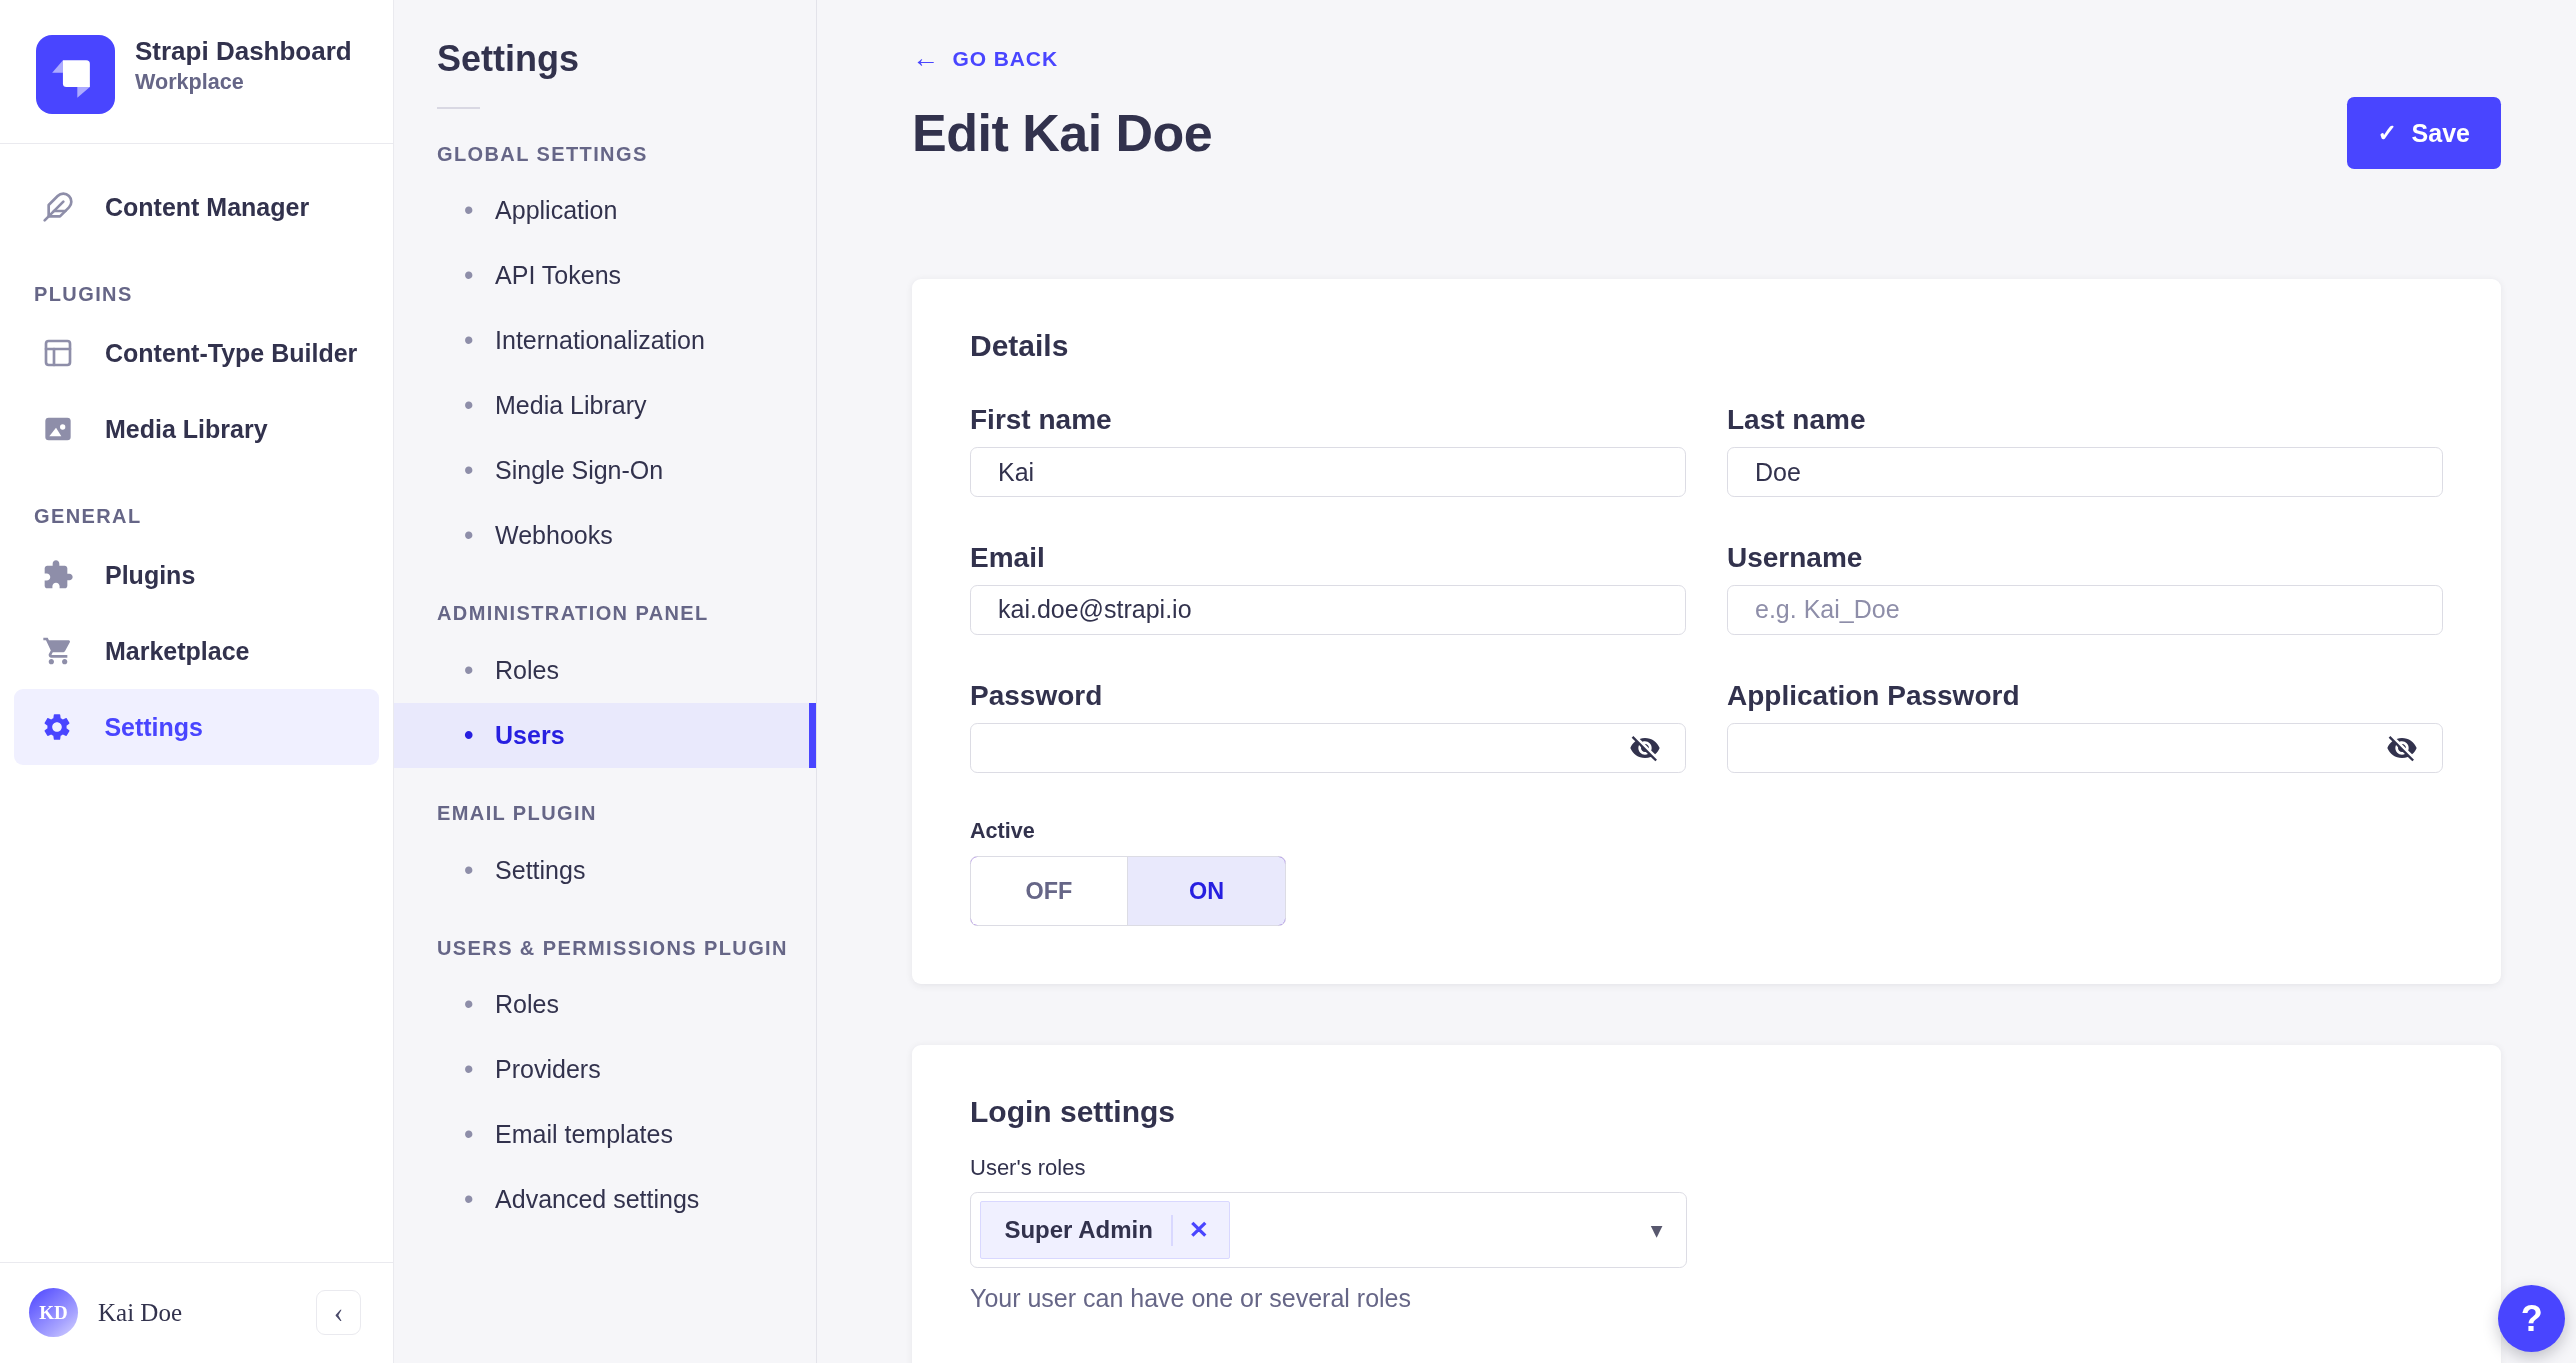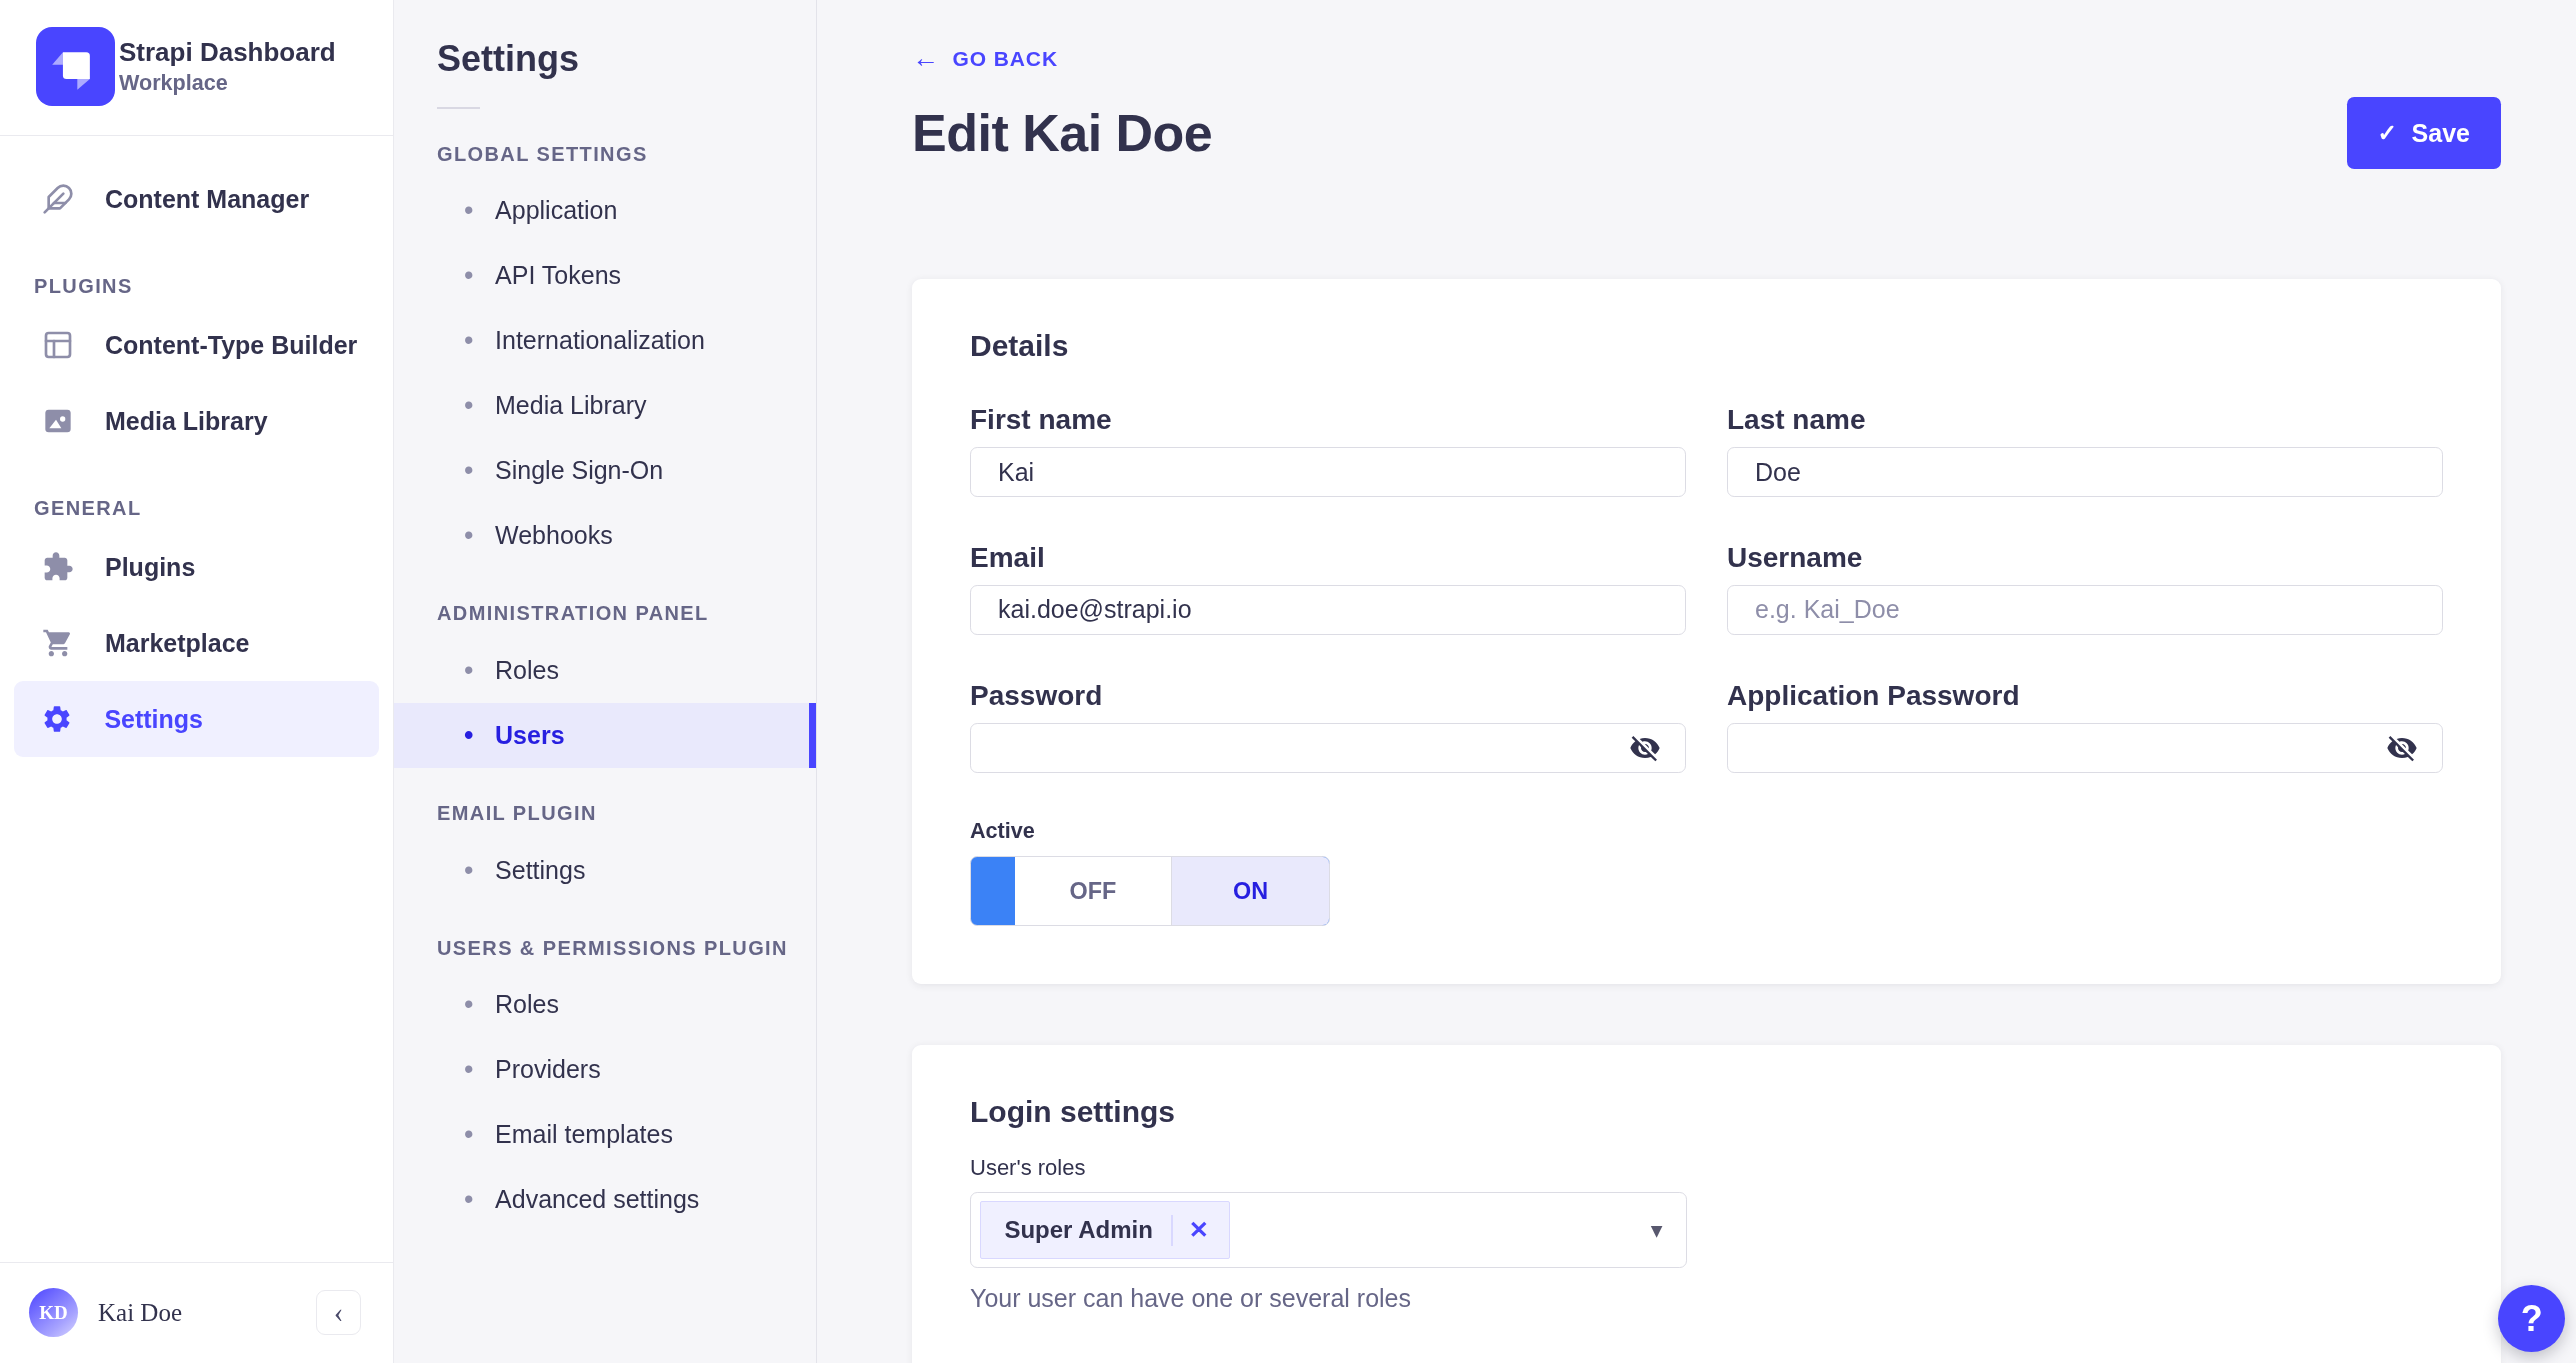--- a/index.html
+++ b/index.html
@@ -10,21 +10,21 @@
     color:#32324d;
     display:flex;
   }
 
   
   .mainnav {
     width:394px; min-width:394px; background:#ffffff;
     border-right:1.8px solid #eaeaef;
     display:flex; flex-direction:column;
   }
-  .brand { display:flex; align-items:center; gap:4px; padding:27px 36px 29px 36px; border-bottom:1.8px solid #eaeaef; }
+  .brand { display:flex; align-items:flex-start; gap:20px; padding:35px 36px 29px 36px; border-bottom:1.8px solid #eaeaef; }
   .logo { width:79px; height:79px; border-radius:16px; background:#4945ff; position:relative; flex:none; }
   .brand-text .brand-title { font-size:26px; font-weight:700; color:#32324d; line-height:1.25; }
   .brand-text .brand-sub   { font-size:21.6px; color:#666687; line-height:1.3;font-weight:bold; }
 
   .navlist { padding-top:25px; }
   .nav-item {
     display:flex; align-items:center; gap:29px;
     height:76px; padding:0 14.4px 0 40px;
     font-size:25px; font-weight:600; color:#32324d; cursor:pointer;
   }
@@ -123,22 +123,22 @@
   .field input::placeholder { color:#8e8ea9; opacity:1; }
   .eye-btn {
     position:absolute; right:23.4px; top:50%; transform:translateY(-50%);
     width:36px; height:36px; color:#32324d; cursor:pointer;
     display:flex; align-items:center; justify-content:center;
   }
 
   .active-block { margin-top:45px; }
   .active-block .field-label { font-size:21.6px; font-weight:700; color:#32324d; margin-bottom:12.6px; }
   .toggle {
-    display:inline-flex; height:70px; background:#3b82f6;
-    border:1.8px solid #dcdce4; border-radius:7.2px; overflow:hidden;padding-left:44px;
+    display:inline-flex; height:70px; background:#6d28d9;
+    border:1.8px solid #dcdce4; border-radius:7.2px; overflow:hidden;
   }
   .toggle .seg {
     width:157px; display:flex; align-items:center; justify-content:center;
     font-size:23.4px; font-weight:700; cursor:pointer;
   }
   .toggle .seg.off { color:#666687; background:#fff; border-right:1.8px solid #dcdce4; }
   .toggle .seg.on  { color:#271fe0; background:#e9e9fc; }
 
   .roles-label { margin-top:26px; font-size:22px; font-weight:400; color:#32324d; margin-bottom:10.8px; }
   .role-select {

